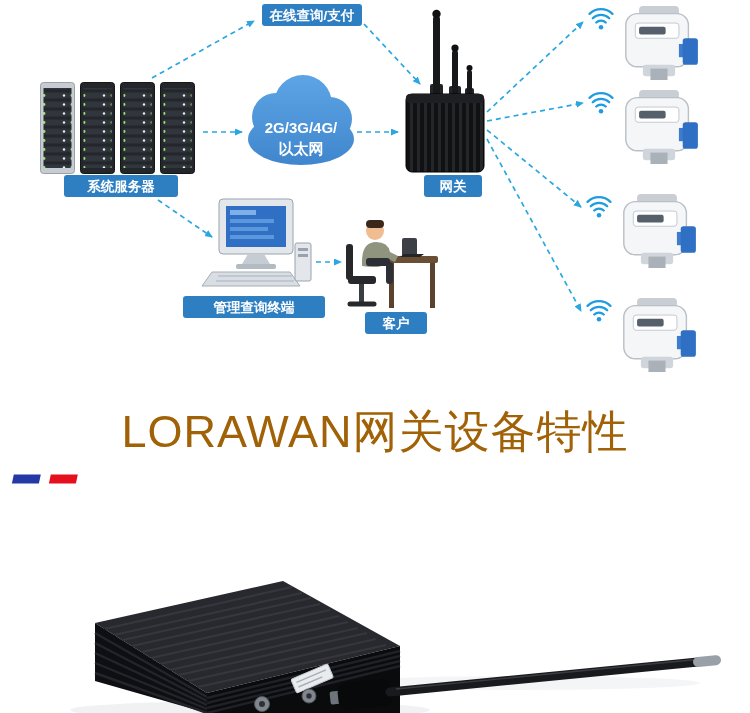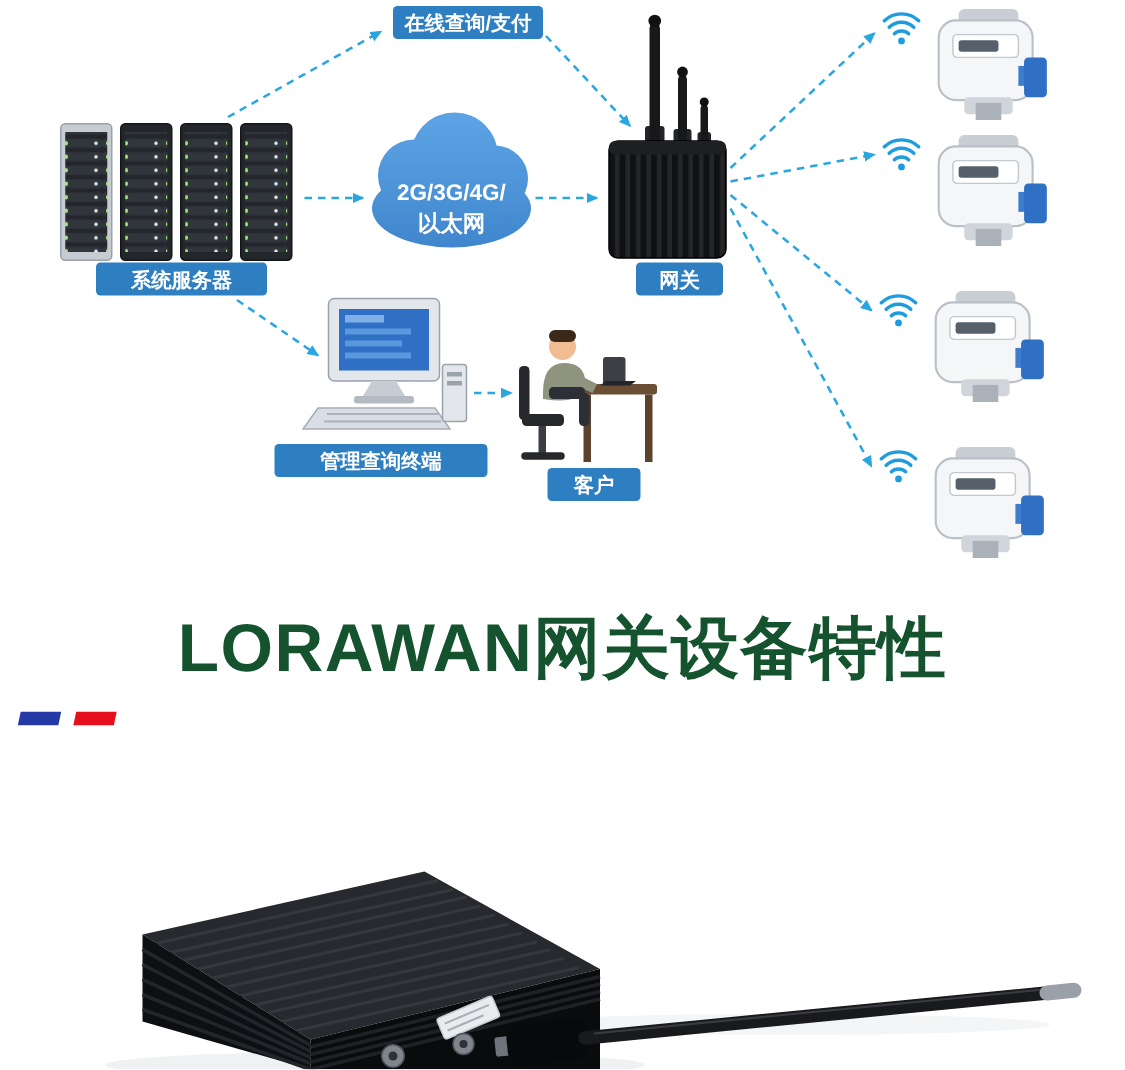--- a/index.html
+++ b/index.html
@@ -3,22 +3,22 @@
 <meta charset="utf-8">
 <style>
   body{margin:0;background:#fff}
   .page{position:relative;width:750px;height:713px;background:#ffffff;overflow:hidden;
         font-family:"Liberation Sans",sans-serif}
   svg{display:block}
   .abs{position:absolute}
   .lbl{font-family:"Liberation Sans",sans-serif;font-weight:bold;font-size:13.5px;fill:#fff;text-anchor:middle}
   .cloudtxt{font-family:"Liberation Sans",sans-serif;font-weight:bold;font-size:15px;fill:#fff;text-anchor:middle}
   .title-wrap{position:absolute;top:402px;left:0;width:750px;text-align:center}
-  .title-wrap h1{margin:0;font-family:"Liberation Sans",sans-serif;font-weight:bold;
-                 font-size:45px;color:#14532d;letter-spacing:1px}
+  .title-wrap h1{margin:0;font-family:"Liberation Sans",sans-serif;font-weight:normal;
+                 font-size:45px;color:#a16207;letter-spacing:1px}
   .divider{position:absolute;top:473px;left:0;width:750px;text-align:center}
 </style>
 </head>
 <body>
 
 <div class="page">
 
   <svg class="abs" style="top:0;left:0" width="750" height="400" viewBox="0 0 750 400">
     <defs>
       <marker id="arr" markerWidth="9" markerHeight="9" refX="7" refY="3.5" orient="auto" markerUnits="userSpaceOnUse">

